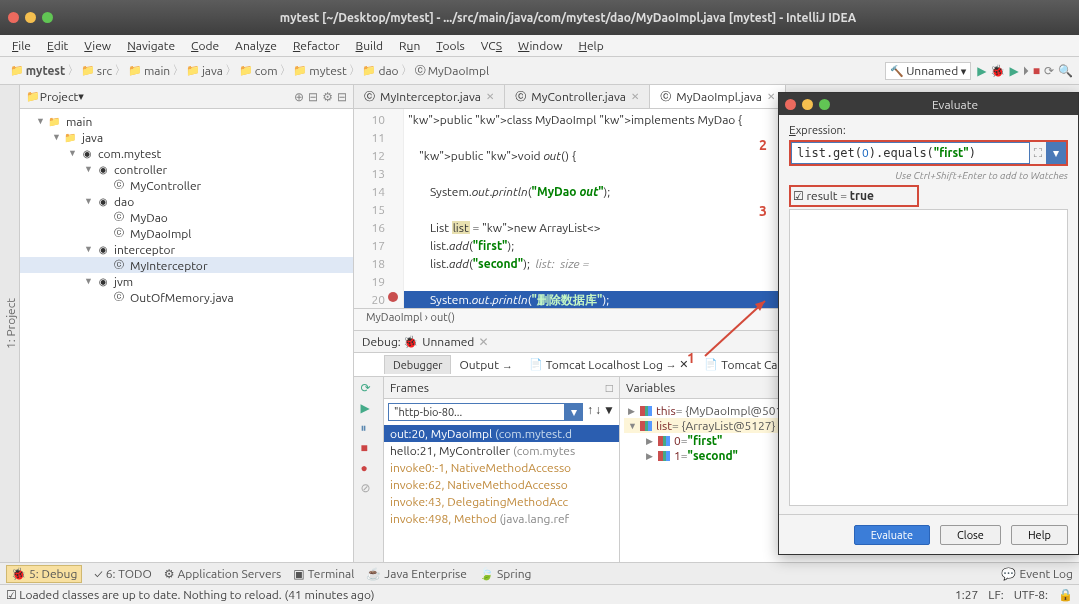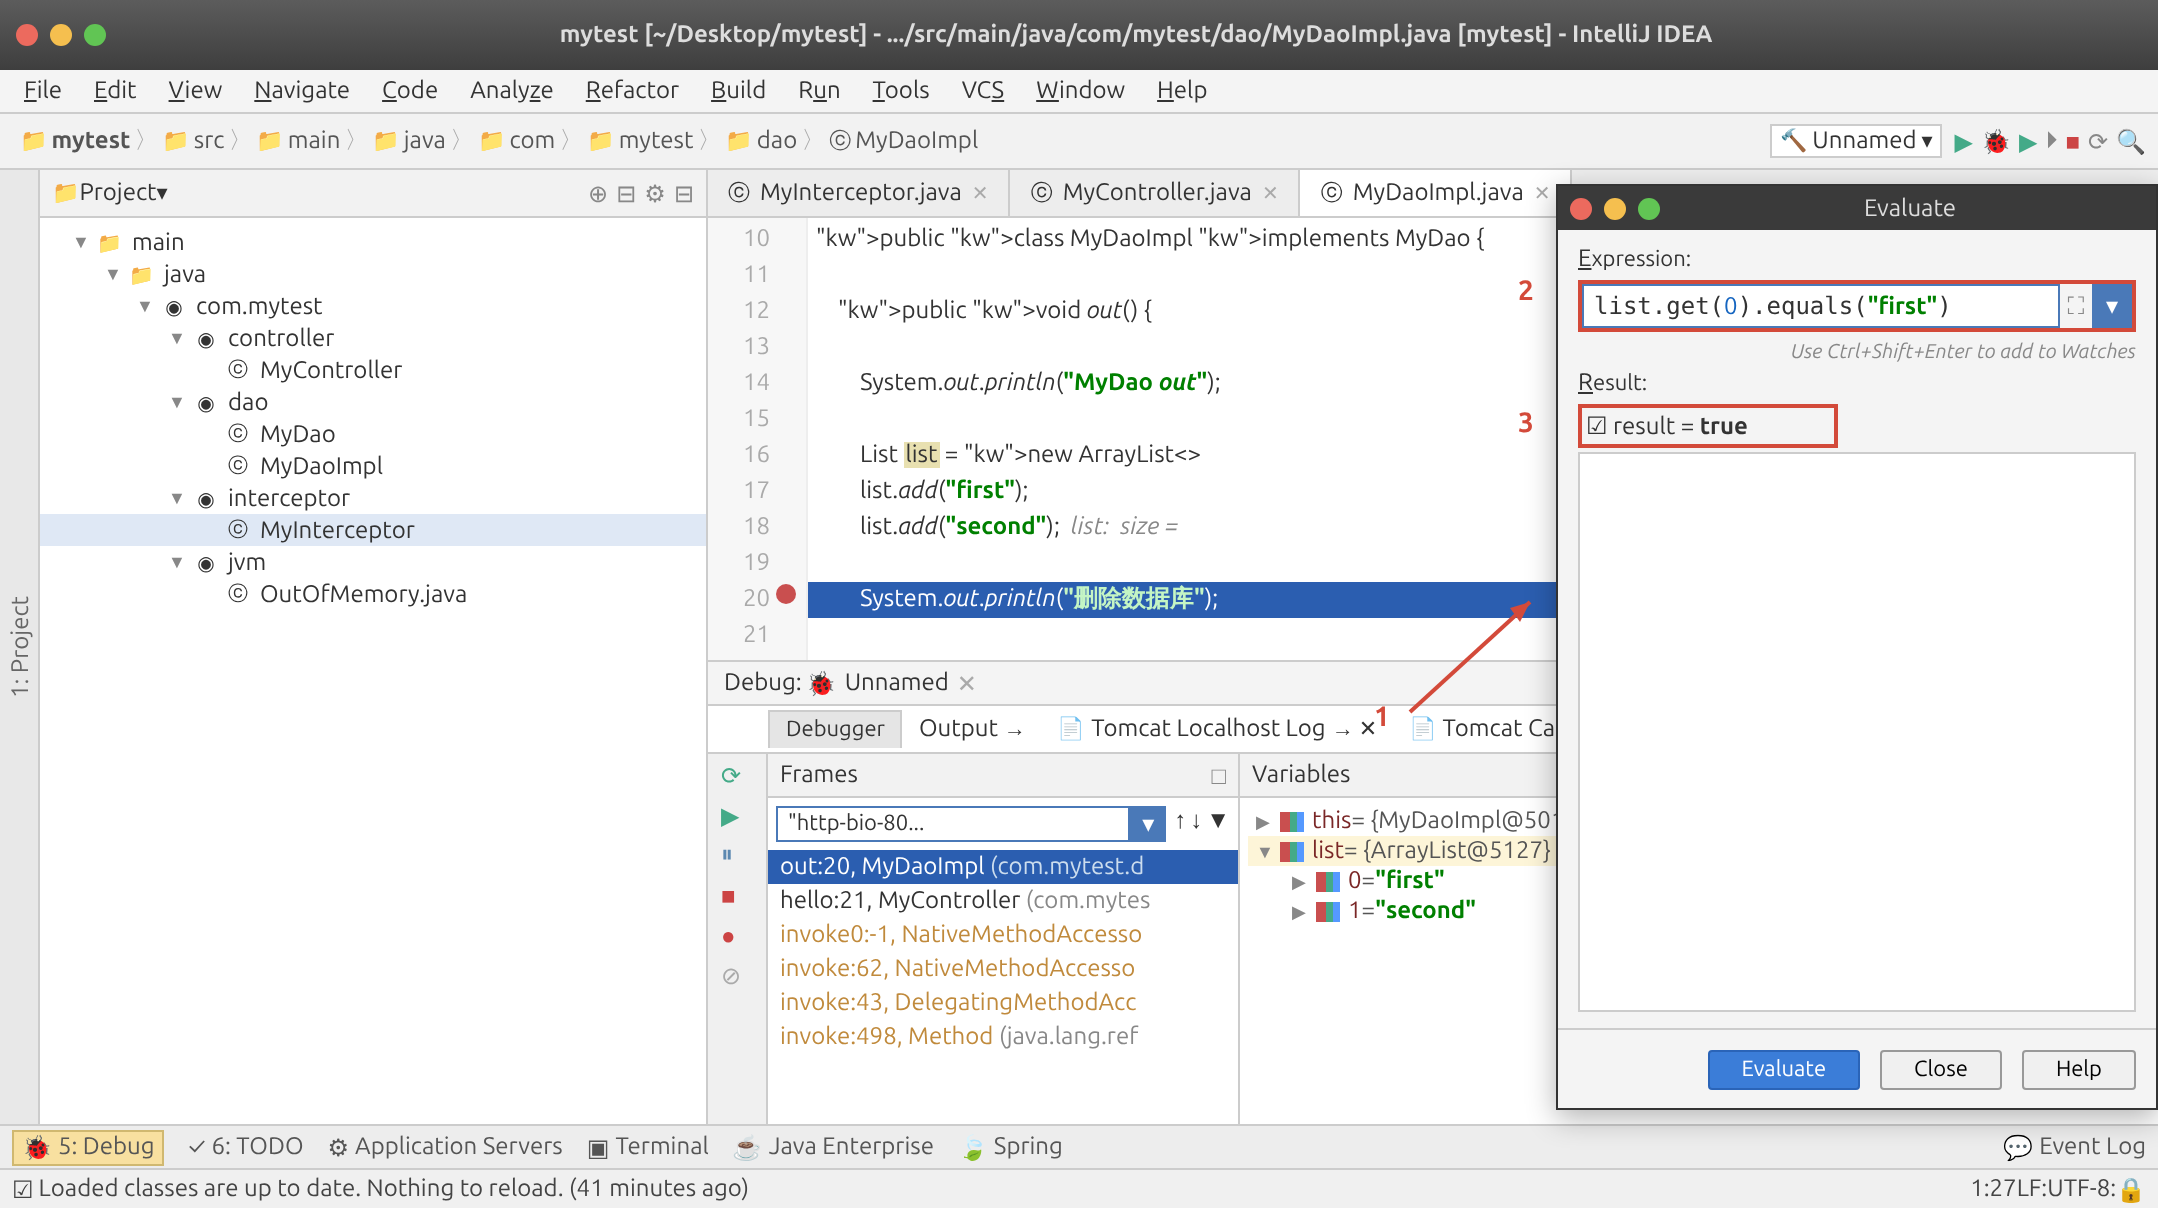--- a/index.html
+++ b/index.html
@@ -76,21 +76,21 @@
 .vrow .arrow{width:12px; color:#888; font-size:9px;}
 .vrow .vicon{width:12px; height:10px; margin-right:4px; display:inline-block;}
 .vic-grey{background:linear-gradient(90deg,#c94f4f 40%,#4a8 40%,#4a8 70%,#59f 70%);}
 .vrow .vn{color:#7a2727;} .vrow .vv{color:#555;} .vrow .vs{color:#008000; font-weight:bold;}
 .vrow.selgold{background:#fdf5d8;}
 
 .bottom-tabs{height:22px; border-top:1px solid #ccc; background:#ededed; display:flex; align-items:center; padding:0 6px; gap:12px; font-size:11px;}
 .bottom-tabs .bt{display:flex; align-items:center; gap:3px; color:#555;}
 .bottom-tabs .bt.active{background:#f8e0a0; padding:1px 4px; border:1px solid #d0b870;}
 .statusbar{height:20px; border-top:1px solid #ccc; background:#f0f0f0; display:flex; align-items:center; padding:0 6px; font-size:11px; color:#444;}
-.statusbar .right{margin-left:auto; display:flex; }
+.statusbar .right{margin-left:auto; display:flex; gap:10px;}
 
 .evaluate-dlg{position:absolute; left:778px; top:92px; width:301px; height:463px; background:#f4f4f4; border:1px solid #333; box-shadow:0 4px 14px rgba(0,0,0,0.3); display:flex; flex-direction:column;}
 .dlg-title{height:22px; background:#3a3a3a; display:flex; align-items:center; padding:0 6px; color:#ddd; font-size:11px;}
 .dlg-title .traffic{margin-right:8px;}
 .dlg-title .t{flex:1; text-align:center;}
 .dlg-body{flex:1; padding:8px 10px; display:flex; flex-direction:column; gap:4px; position:relative;}
 .dlg-lbl{font-size:11px;}
 .expr-row{display:flex; border:2px solid #d34a3a;}
 .expr-in{flex:1; background:#fff; border:1px solid #4a79b8; padding:3px 5px; font-family:Consolas,monospace; font-size:12px;}
 .expr-in .str{color:#008000; font-weight:bold;}
@@ -211,20 +211,21 @@
         System.<span class="fn">out</span>.<span class="fn">println</span>(<span class="str">"MyDao <span class="fn">out</span>"</span>);
 
         List<string> <span class="hl-y">list</span> = <span class="&lt;span">"kw"</span>&gt;new ArrayList&lt;&gt;
         list.<span class="fn">add</span>(<span class="str">"first"</span>);
         list.<span class="fn">add</span>(<span class="str">"second"</span>);  <span class="cm">list:  size =</span>
 
 <span class="curline">        System.<span class="fn">out</span>.<span class="fn">println</span>(<span class="str">"删除数据库"</span>);</span>
 
 </string></div>
       </div>
+      <div class="breadcrumb-bot">MyDaoImpl  ›  out()</div>
 
       <div class="debug-panel">
         <div class="dp-header">
           <span>Debug:</span>&nbsp;
           <span class="bug">🐞</span>
           <span>Unnamed</span>
           <span style="margin-left:4px;color:#aaa;">✕</span>
         </div>
         <div class="dp-tabs">
           <div class="dt active">Debugger</div>
@@ -351,21 +352,20 @@
   <div class="dlg-body">
     <span class="annot-num" style="left:-20px; top:22px;">2</span>
     <div class="dlg-lbl"><u>E</u>xpression:</div>
     <div class="expr-row">
       <div class="expr-in">list.get(<span style="color:#1565c0;">0</span>).equals(<span class="str">"first"</span>)</div>
       <div class="expr-exp">⛶</div>
       <div class="expr-dd">▾</div>
     </div>
     <div class="hint">Use Ctrl+Shift+Enter to add to Watches</div>
     <span class="annot-num" style="left:-20px; top:88px;">3</span>
-    <div class="dlg-lbl"><u>R</u>esult:</div>
     <div class="result-box">
       <div class="rrow">☑ result = <b>true</b></div>
     </div>
     <div class="result-area"></div>
   </div>
   <div class="dlg-foot">
     <button class="btn primary">Evaluate</button>
     <button class="btn">Close</button>
     <button class="btn">Help</button>
   </div>

